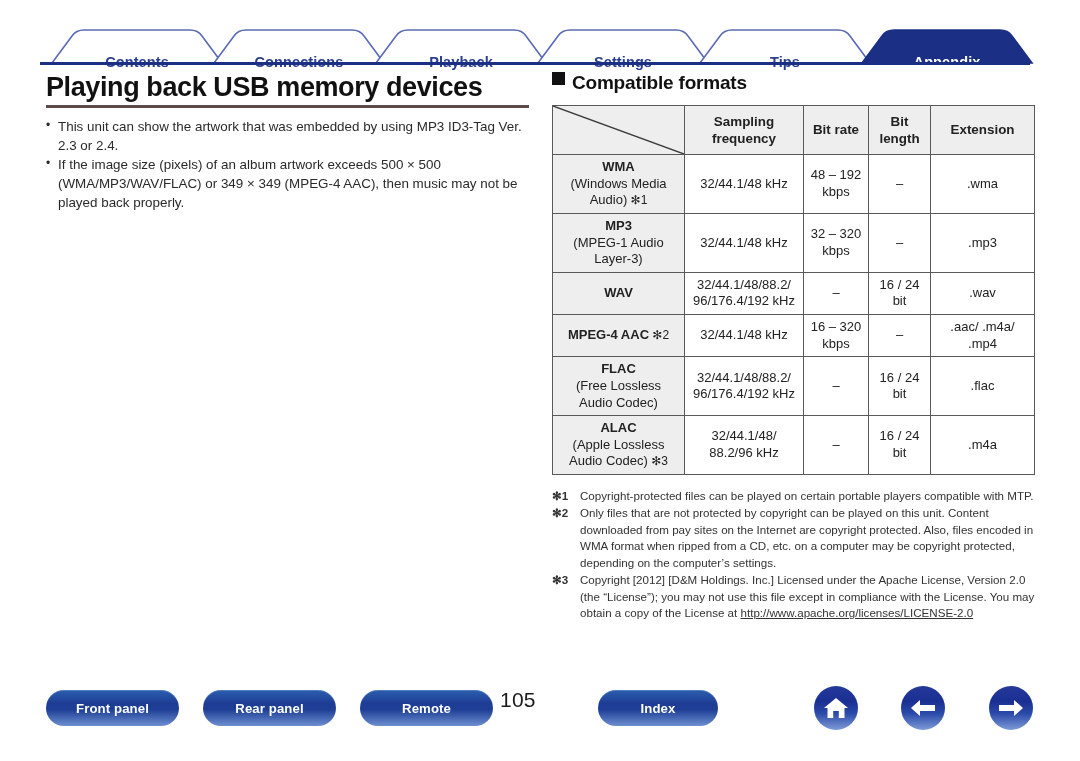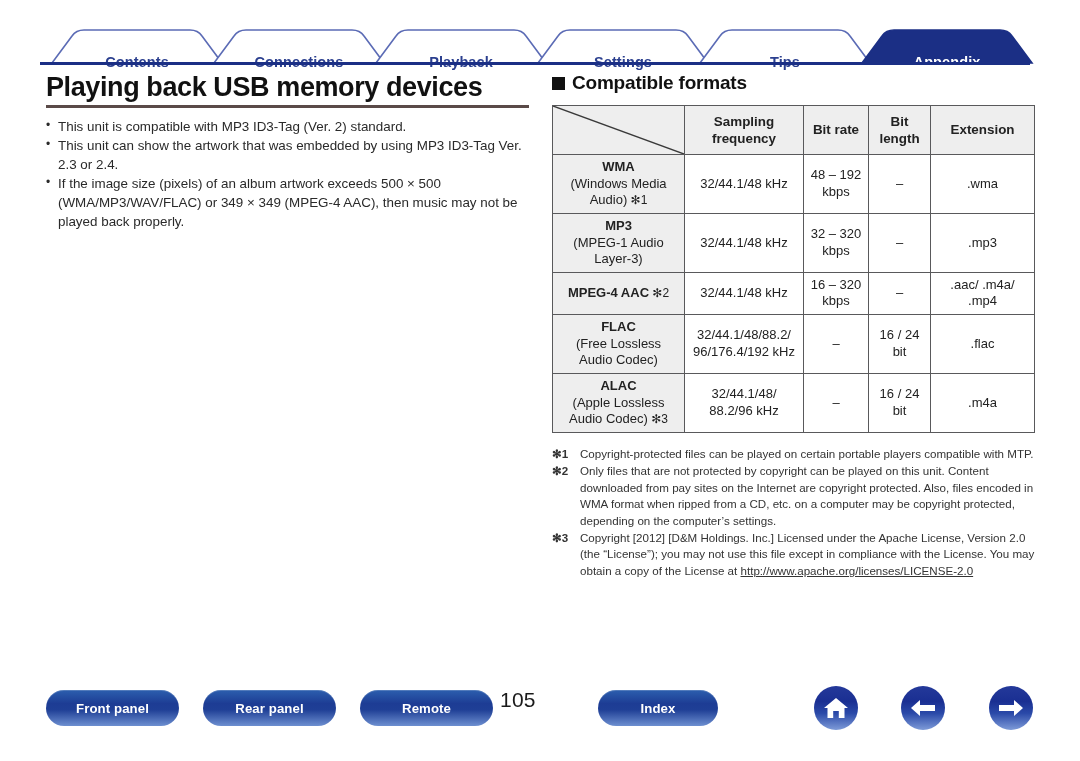--- a/index.html
+++ b/index.html
@@ -84,21 +84,20 @@
     position: absolute;
     left: 552px; top: 72px;
     width: 486px;
   }
   .sec-head {
     font-size: 19px;
     font-weight: bold;
     color: #111111;
     margin: 0 0 11px 0;
     display: flex;
-    align-items: center;
     gap: 7px;
     letter-spacing: -0.2px;
   }
   .sq {
     display: inline-block;
     width: 13px; height: 13px;
     background: #111111;
     position: relative;
     top: 0px;
   }
@@ -227,21 +226,20 @@
   <div class="tab-label" style="left:623px">Settings</div>
   <div class="tab-label" style="left:785px">Tips</div>
   <div class="tab-label active" style="left:947px">Appendix</div>
 </div>
 <div class="tab-baseline"></div>
 
 <div class="col-left">
   <h1 class="page-title">Playing back USB memory devices</h1>
   <div class="title-rule"></div>
   <div class="bullets">
-    <div class="bullet">This unit is compatible with MP3 ID3-Tag (Ver. 2) standard.</div>
     <div class="bullet">This unit can show the artwork that was embedded by using MP3 ID3-Tag Ver. 2.3 or 2.4.</div>
     <div class="bullet">If the image size (pixels) of an album artwork exceeds 500 × 500 (WMA/MP3/WAV/FLAC) or 349 × 349 (MPEG-4 AAC), then music may not be played back properly.</div>
   </div>
 </div>
 
 <div class="col-right">
   <h2 class="sec-head">
     <span class="sq"></span>
     <span>Compatible formats</span>
   </h2>
@@ -276,20 +274,29 @@
           <td>.wma</td>
         </tr>
         <tr>
           <td class="namecell"><span class="codec">MP3</span><span>(MPEG-1 Audio Layer-3)</span></td>
           <td>32/44.1/48 kHz</td>
           <td>32 – 320 kbps</td>
           <td>–</td>
           <td>.mp3</td>
         </tr>
         <tr>
+          <td class="namecell">
+            <span class="codec">WAV</span>
+          </td>
+          <td>32/44.1/48/88.2/ 96/176.4/192 kHz</td>
+          <td>–</td>
+          <td>16 / 24 bit</td>
+          <td>.wav</td>
+        </tr>
+        <tr>
           <td class="namecell"><span class="codec inline">MPEG-4 AAC</span><span class="ast"> ✻2</span></td>
           <td>32/44.1/48 kHz</td>
           <td>16 – 320 kbps</td>
           <td>–</td>
           <td>.aac/ .m4a/ .mp4</td>
         </tr>
         <tr>
           <td class="namecell"><span class="codec">FLAC</span><span>(Free Lossless Audio Codec)</span></td>
           <td>32/44.1/48/88.2/ 96/176.4/192 kHz</td>
           <td>–</td>

